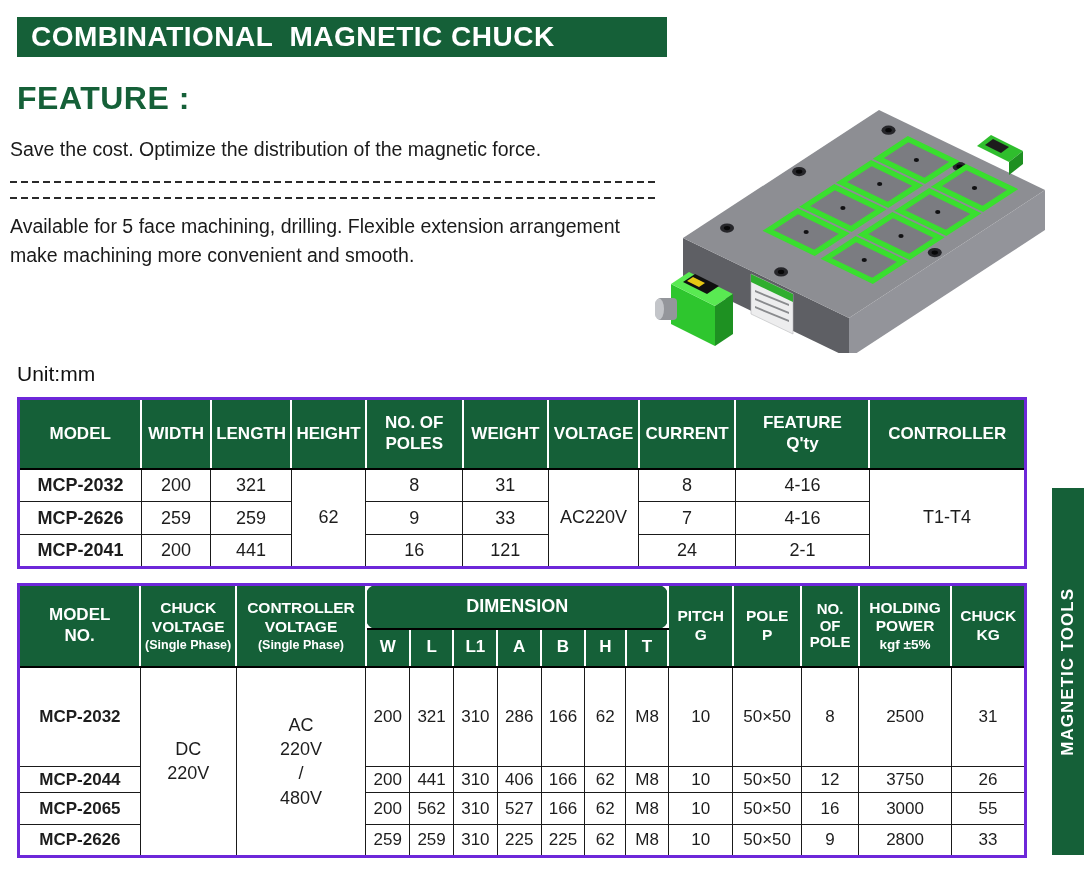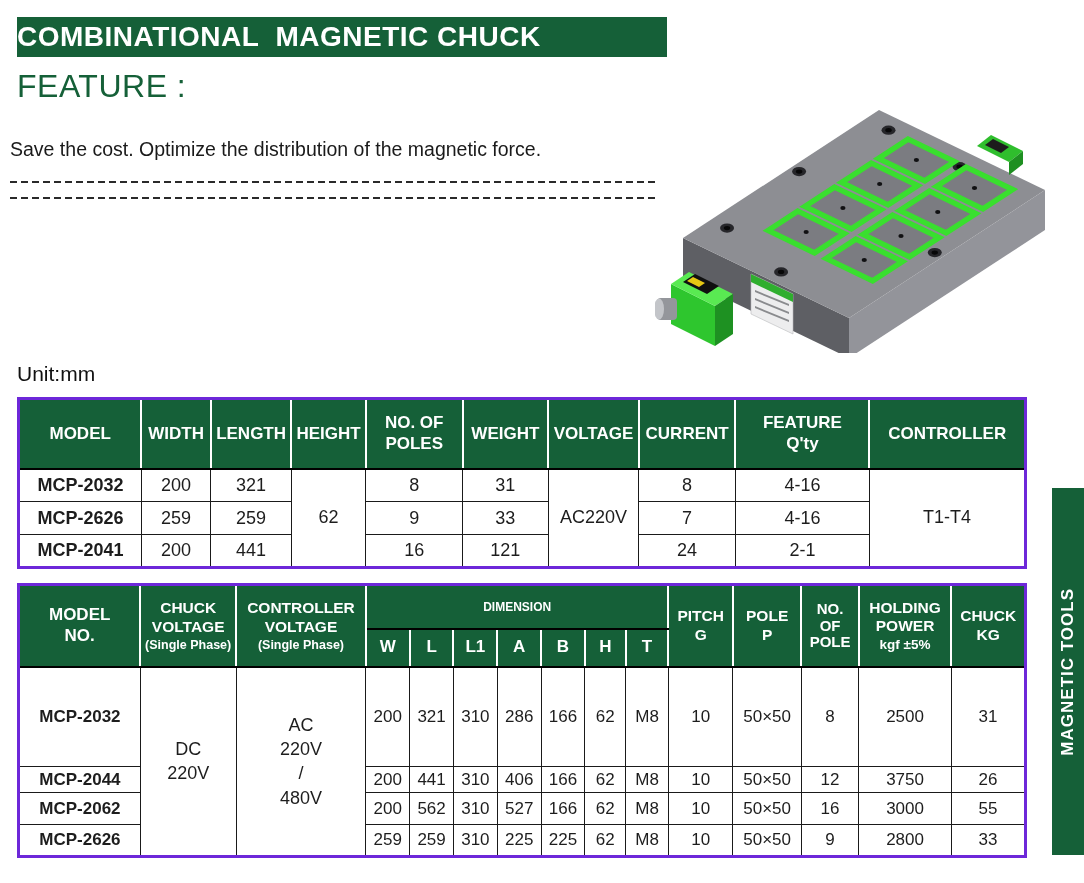--- a/index.html
+++ b/index.html
@@ -3,24 +3,24 @@
 <meta charset="utf-8">
 <style>
   html,body{margin:0;padding:0;background:#fff;}
   #page{position:relative;width:1084px;height:883px;background:#fff;overflow:hidden;
         font-family:"Liberation Sans",sans-serif;color:#1c1c1c;}
 
   
   .title-bar{position:absolute;left:17px;top:17px;width:650px;height:40px;
              background:#156038;display:flex;align-items:center;}
   .title-bar span{color:#fff;font-weight:bold;font-size:28px;letter-spacing:.5px;
-                  white-space:pre;}
-
-  .feature-heading{position:absolute;left:17px;top:68px;color:#156038;
-                   font-weight:normal;font-size:32px;letter-spacing:.5px;}
+                  padding-left:14px;white-space:pre;}
+
+  .feature-heading{position:absolute;left:17px;top:80px;color:#156038;
+                   font-weight:bold;font-size:32px;letter-spacing:.5px;}
 
   
   .features{position:absolute;left:10px;top:135px;width:648px;}
   .features p{margin:0;font-size:19.5px;line-height:29px;color:#1a1a1a;}
   .features .p1{margin-bottom:17px;}
   .dash{height:2px;background:repeating-linear-gradient(90deg,#2a2a2a 0 7px,transparent 7px 11px);}
   .dash.d1{margin-bottom:14px;}
   .features .p2{margin-bottom:13px;}
   .dash.d2{margin-bottom:13px;}
 
@@ -46,21 +46,21 @@
   #t1 thead tr{height:70px;}
   #t1 th{font-size:17px;}
   #t1 tbody tr{height:33px;}
   #t1 td{font-size:18px;}
 
   
   #t2{top:583px;}
   #t2 thead tr.h1{height:44px;}
   #t2 thead tr.h2{height:38px;}
   #t2 th{font-size:15.5px;}
-  #t2 th.dim-head{font-size:12px;}
+  #t2 th.dim-head{font-size:18px;border-radius:10px;}
   #t2 tr.h2 th{font-size:17px;}
   #t2 th .sub{display:block;font-size:12.5px;line-height:1.15;margin-top:1px;}
   #t2 th.np{font-size:15px;line-height:1.1;}
   #t2 tbody tr.r0{height:100px;}
   #t2 tbody tr.r1{height:26px;margin-left:16px;}
   #t2 tbody tr.r2{height:32px;}
   #t2 tbody tr.r3{height:32px;}
   #t2 td{font-size:17px;}
   #t2 td.volt{font-size:18px;line-height:1.35;}
 
@@ -78,20 +78,21 @@
   <div class="title-bar">
     <span>COMBINATIONAL  MAGNETIC CHUCK</span>
   </div>
 
   <div class="feature-heading">FEATURE :</div>
 
   <div class="features">
     <p class="p1">Save the cost. Optimize the distribution of the magnetic force.</p>
     <div class="dash d1"></div>
     <div class="dash d2"></div>
+    <p class="p3">Available for 5 face machining, drilling. Flexible extension arrangement make machining more convenient and smooth.</p>
   </div>
 
   <div class="product">
     <svg id="chuck-svg" width="420" height="265" viewBox="0 0 420 265" xmlns="http://www.w3.org/2000/svg">
         <polygon points="194,230 390,102 390,142 194,270" fill="#93949a"></polygon>
         <polygon points="28,150 194,230 194,270 28,190" fill="#5e5f64"></polygon>
         <polygon points="28,150 224,22 390,102 194,230" fill="#8d8e93"></polygon>
         <ellipse cx="72.03999999999999" cy="140.07999999999998" rx="7" ry="4.6" fill="#26262a"></ellipse>
         <ellipse cx="72.03999999999999" cy="140.07999999999998" rx="3.2" ry="2.1" fill="#070708"></ellipse>
         <ellipse cx="126.08000000000001" cy="183.92" rx="7" ry="4.6" fill="#26262a"></ellipse>
@@ -292,21 +293,21 @@
         <td class="tint">166</td>
         <td class="tint">62</td>
         <td class="tint">M8</td>
         <td class="tint">10</td>
         <td class="tint">50×50</td>
         <td class="tint">12</td>
         <td class="tint">3750</td>
         <td class="tint">26</td>
       </tr>
       <tr class="r2">
-        <td class="model-cell">MCP-2062</td>
+        <td class="model-cell">MCP-2065</td>
         <td>200</td>
         <td>562</td>
         <td>310</td>
         <td>527</td>
         <td>166</td>
         <td>62</td>
         <td>M8</td>
         <td>10</td>
         <td>50×50</td>
         <td>16</td>

